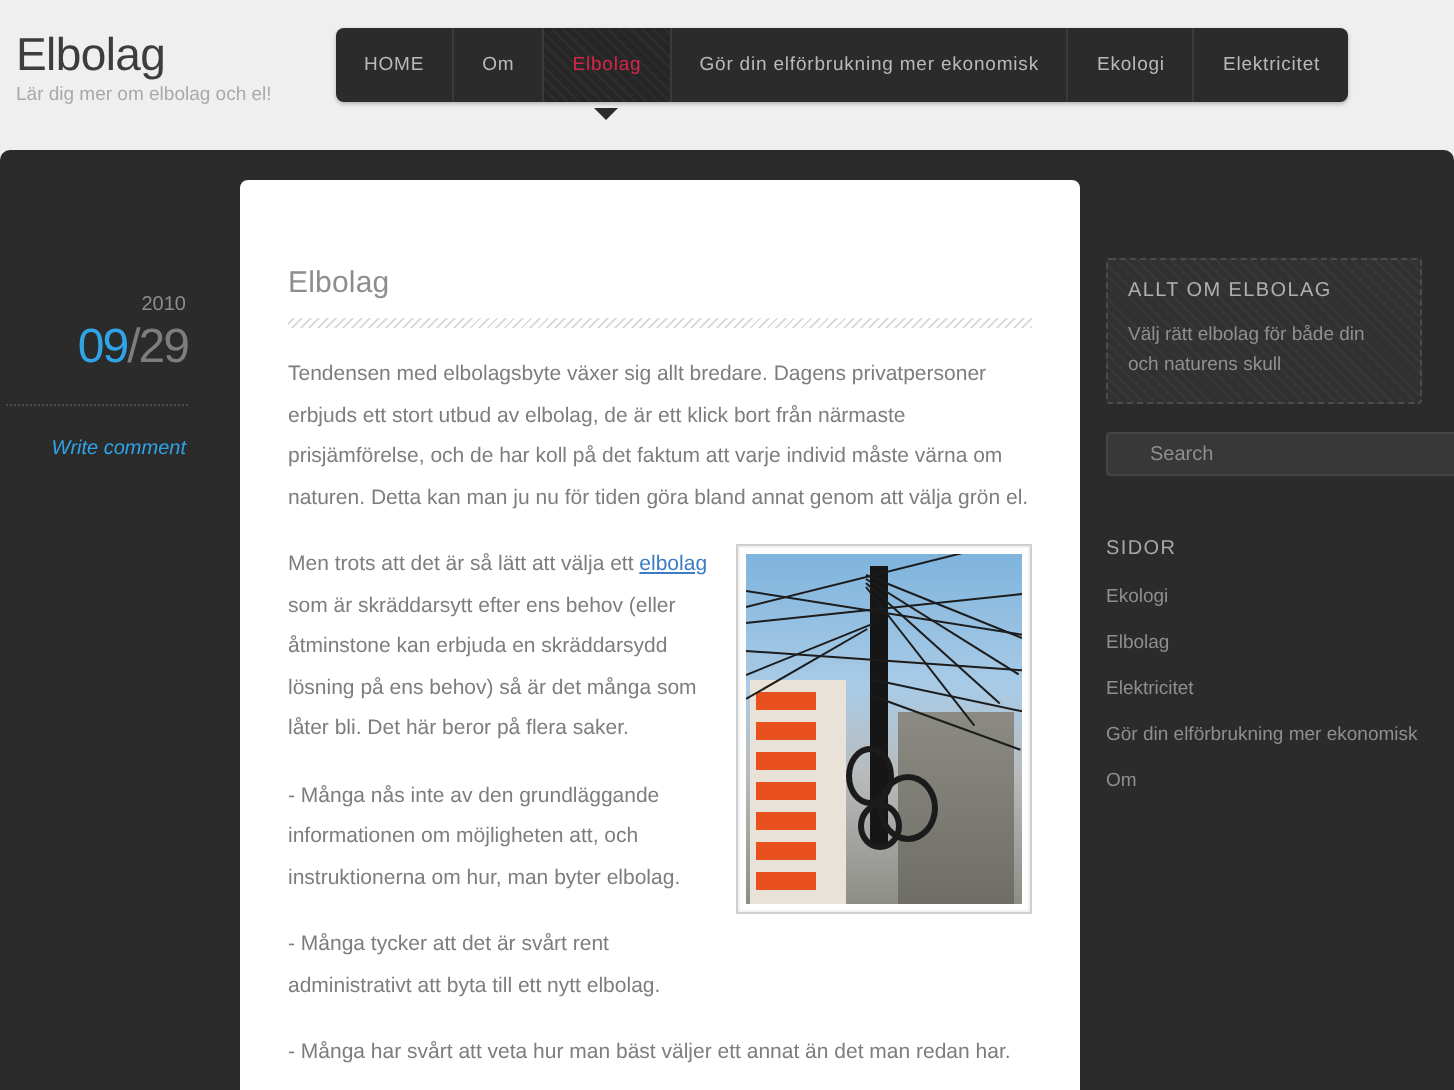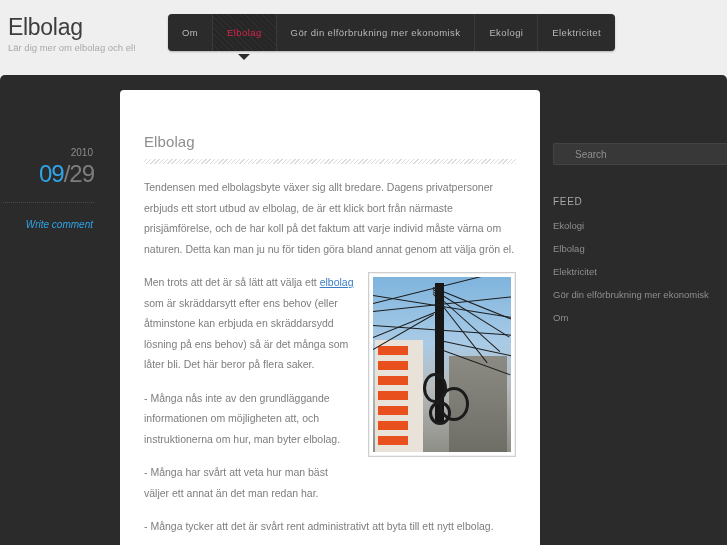--- a/index.html
+++ b/index.html
@@ -248,20 +248,21 @@
 </head>
 <body>
 
 <div id="header">
   <div id="brand">
     <div id="site-title">Elbolag</div>
     <div id="site-tagline">Lär dig mer om elbolag och el!</div>
   </div>
 
   <nav id="nav">
+    <div class="nav-item">HOME</div>
     <div class="nav-item">Om</div>
     <div class="nav-item active">Elbolag</div>
     <div class="nav-item">Gör din elförbrukning mer ekonomisk</div>
     <div class="nav-item">Ekologi</div>
     <div class="nav-item">Elektricitet</div>
   </nav>
 </div>
 
 <div id="shell">
 
@@ -308,41 +309,45 @@
           <span class="wire" style="left:62px;top:70px;width:80px;transform:rotate(20deg)"></span>
           <div class="coil" style="left:50px;top:96px;width:24px;height:30px;"></div>
           <div class="coil" style="left:66px;top:110px;width:30px;height:34px;"></div>
           <div class="coil" style="left:56px;top:124px;width:22px;height:24px;"></div>
         </div>
       </figure>
 
       <p class="post-p"><span>Men trots att det är så lätt att välja ett </span><a href="#">elbolag</a><span> som är skräddarsytt efter ens behov (eller åtminstone kan erbjuda en skräddarsydd lösning på ens behov) så är det många som låter bli. Det här beror på flera saker.</span></p>
 
       <p class="post-p">-     Många nås inte av den grundläggande informationen om möjligheten att, och instruktionerna om hur, man byter elbolag.</p>
+      <p class="post-p">-     Många tycker att det är svårt rent administrativt att byta till ett nytt elbolag.</p>
       <p class="post-p">-     Många har svårt att veta hur man bäst väljer ett annat än det man redan har.</p>
-      <p class="post-p">-     Många tycker att det är svårt rent administrativt att byta till ett nytt elbolag.</p>
 
     </article>
   </main>
 
   <aside id="sidebar">
 
+    <div id="promo">
+      <div id="promo-title">ALLT OM ELBOLAG</div>
+      <div id="promo-text">Välj rätt elbolag för både din och naturens skull</div>
+    </div>
 
 
     <form id="searchbar">
       <input id="search-input" type="text" placeholder="Search" style="">
       <span id="search-caret"></span>
       <button id="search-button" type="submit">
         <span class="mag"></span>
       </button>
     </form>
 
 
     <div class="widget">
-      <div class="widget-title">FEED</div>
+      <div class="widget-title">SIDOR</div>
       <ul class="widget-list">
         <li>
             <a href="#">Ekologi</a>
           </li>
         <li>
             <a href="#">Elbolag</a>
           </li>
         <li>
             <a href="#">Elektricitet</a>
           </li>

